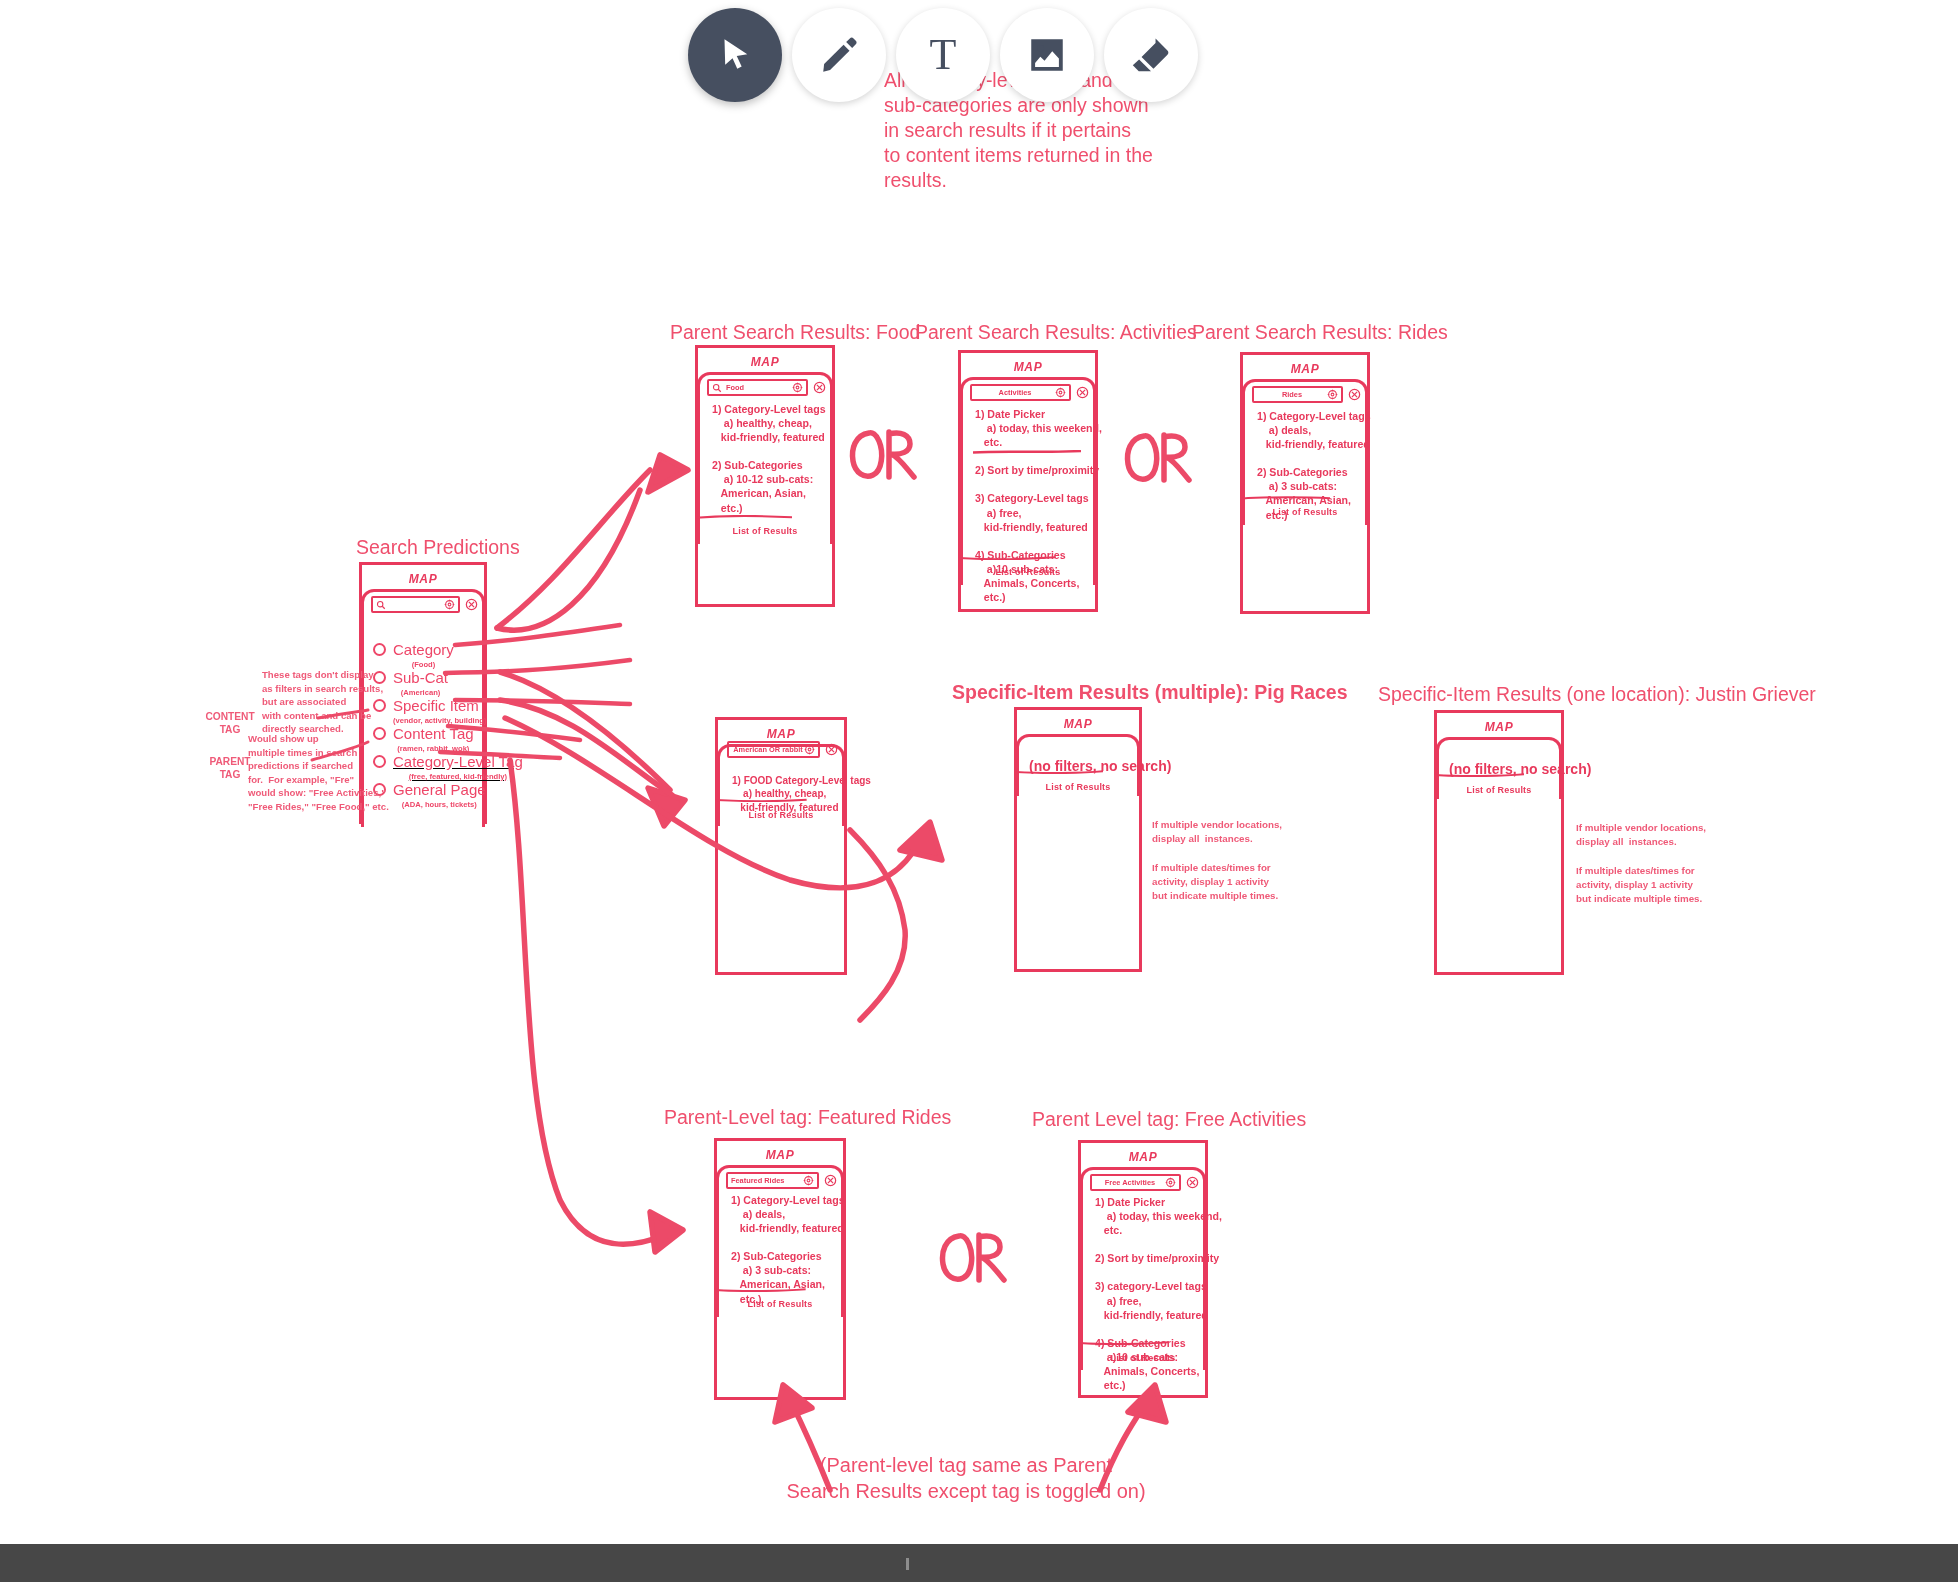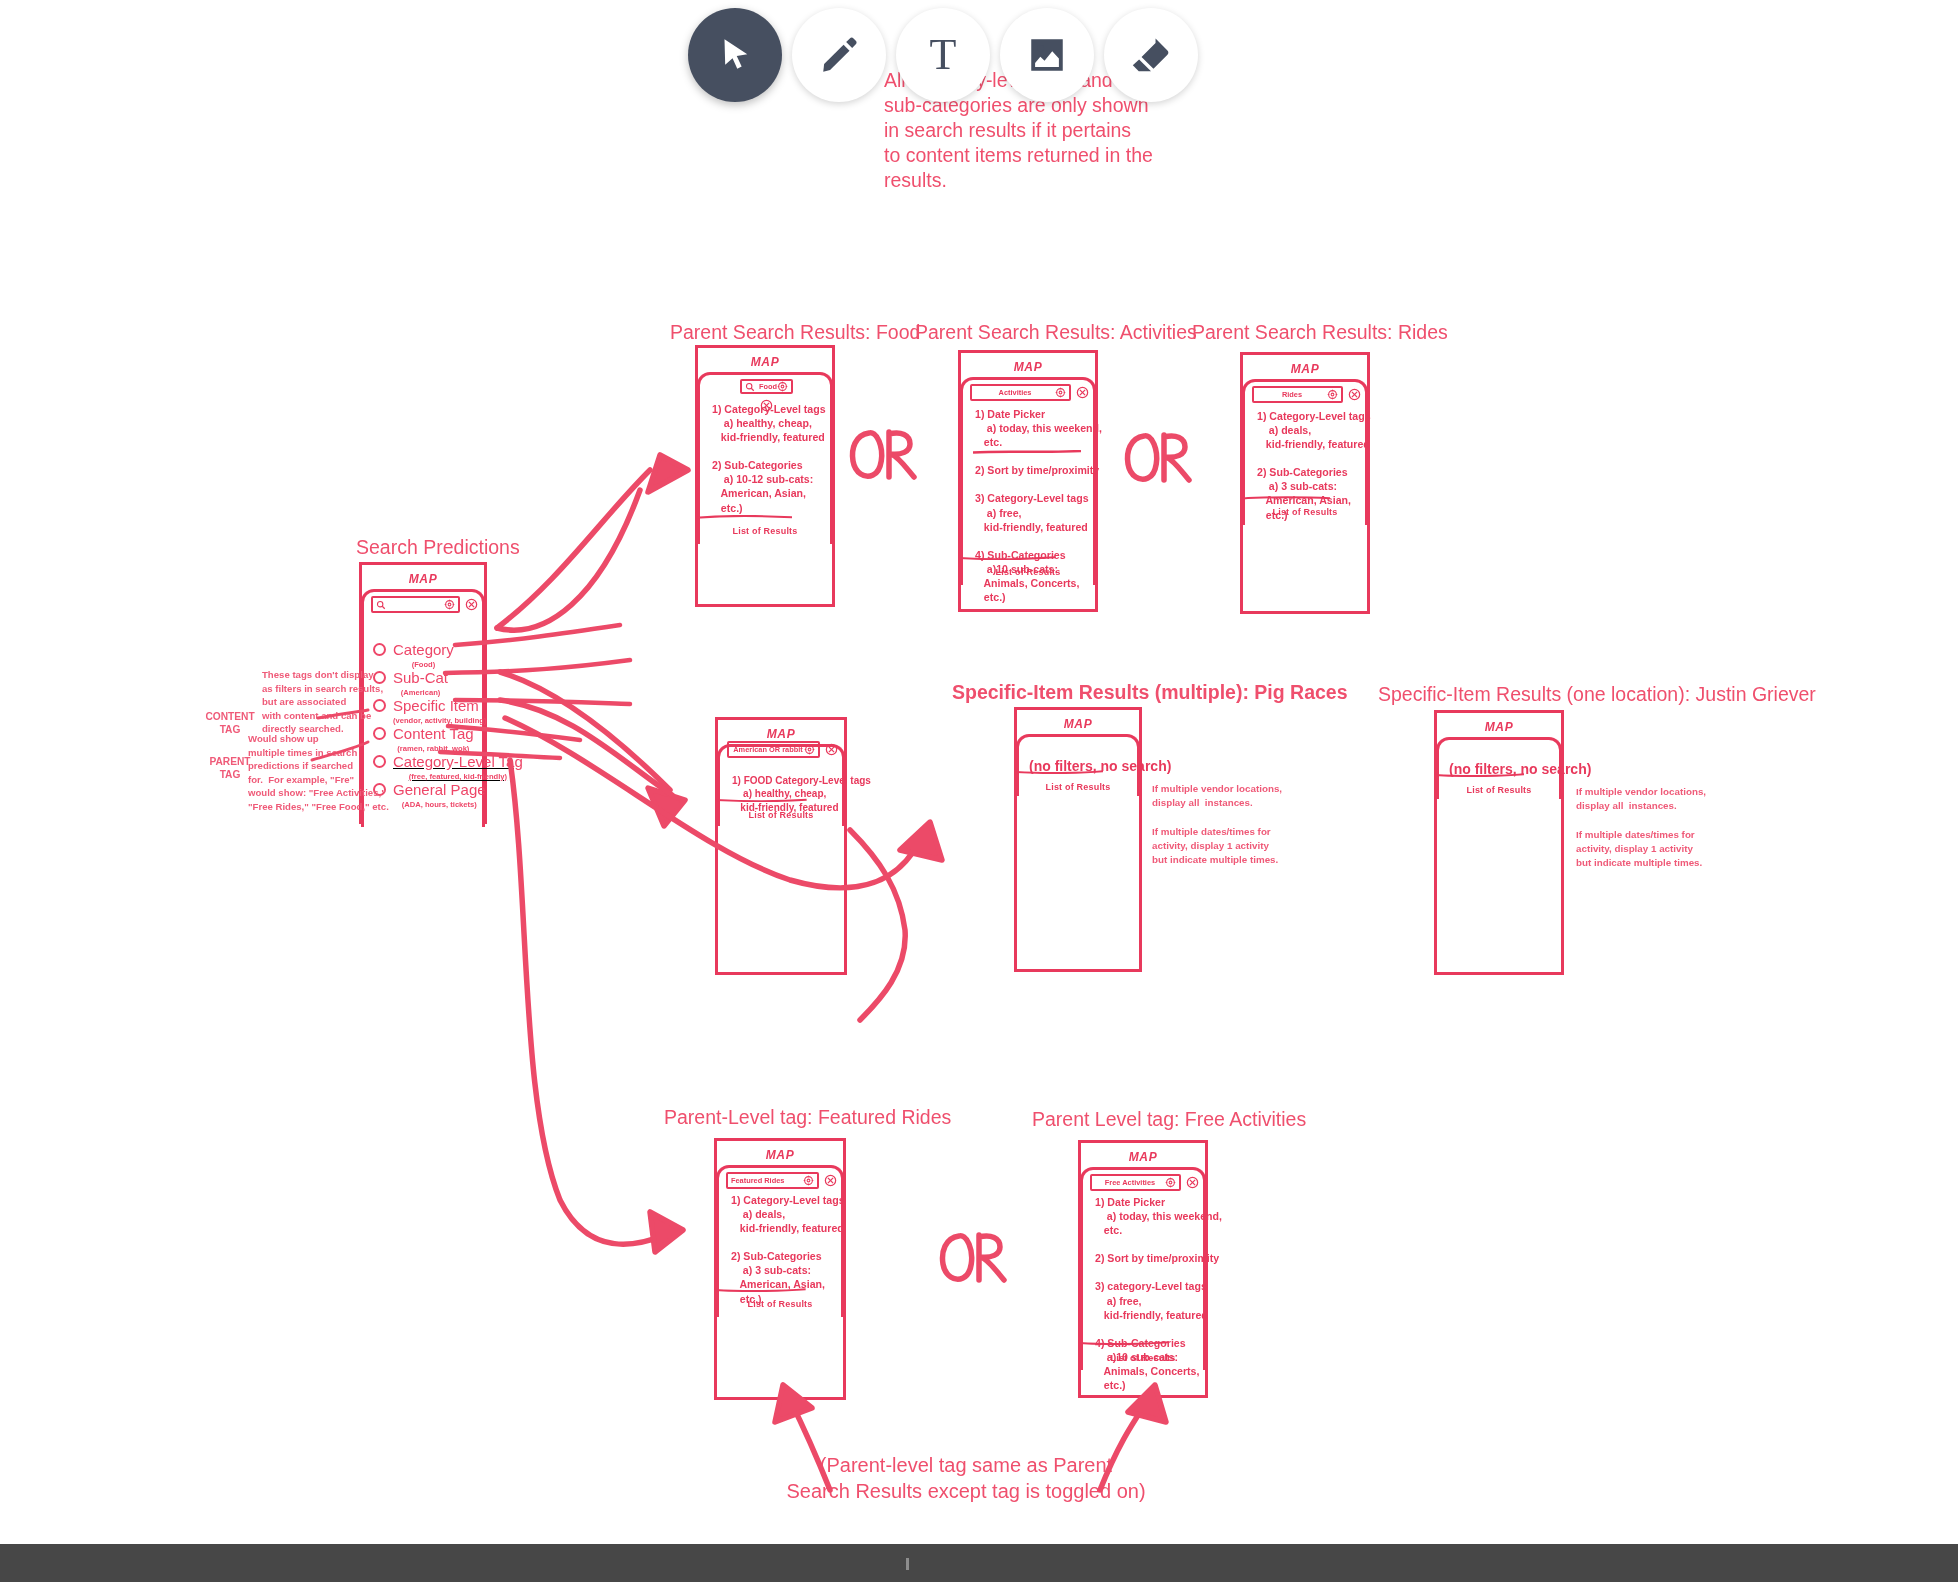--- a/index.html
+++ b/index.html
@@ -212,20 +212,21 @@
     text-align: center;
     white-space: pre;
   }
   .side-note {
     position: absolute;
     color: #ef5a78;
     font-size: 9.8px;
     font-weight: 700;
     line-height: 1.45;
     white-space: pre;
+    margin-top: 36px;
   }
 
   
   .or-mark {
     position: absolute;
     width: 90px; height: 66px;
   }
 
   svg.overlay {
     position: absolute;
@@ -414,21 +415,21 @@
 multiple times in search
 predictions if searched
 for.  For example, "Fre"
 would show: "Free Activities,"
 "Free Rides," "Free Food," etc.</div>
 
   <div class="card-title" style="left:670px; top:320px;">Parent Search Results: Food</div>
   <div class="phone" style="left:695px; top:345px; width:140px; height:262px;">
     <div class="maplabel">MAP</div>
     <div class="sheet" style="top:24px; height:172px;"></div>
-    <div class="searchrow" style="top:31px;flex-direction:column;">
+    <div class="searchrow" style="top:31px;">
       <div class="searchbox">
         <svg class="q" viewBox="0 0 24 24">
           <circle cx="10" cy="10" r="6.5" fill="none" stroke="#e8395c" stroke-width="2.6"></circle>
           <line x1="15" y1="15" x2="21" y2="21" stroke="#e8395c" stroke-width="2.8"></line>
         </svg>
         <span class="txt">Food</span>
         <svg class="settings" viewBox="0 0 24 24">
           <circle cx="12" cy="12" r="8.5" fill="none" stroke="#e8395c" stroke-width="2.3"></circle>
           <circle cx="12" cy="12" r="3" fill="none" stroke="#e8395c" stroke-width="2.3"></circle>
           <g stroke="#e8395c" stroke-width="2.1">

